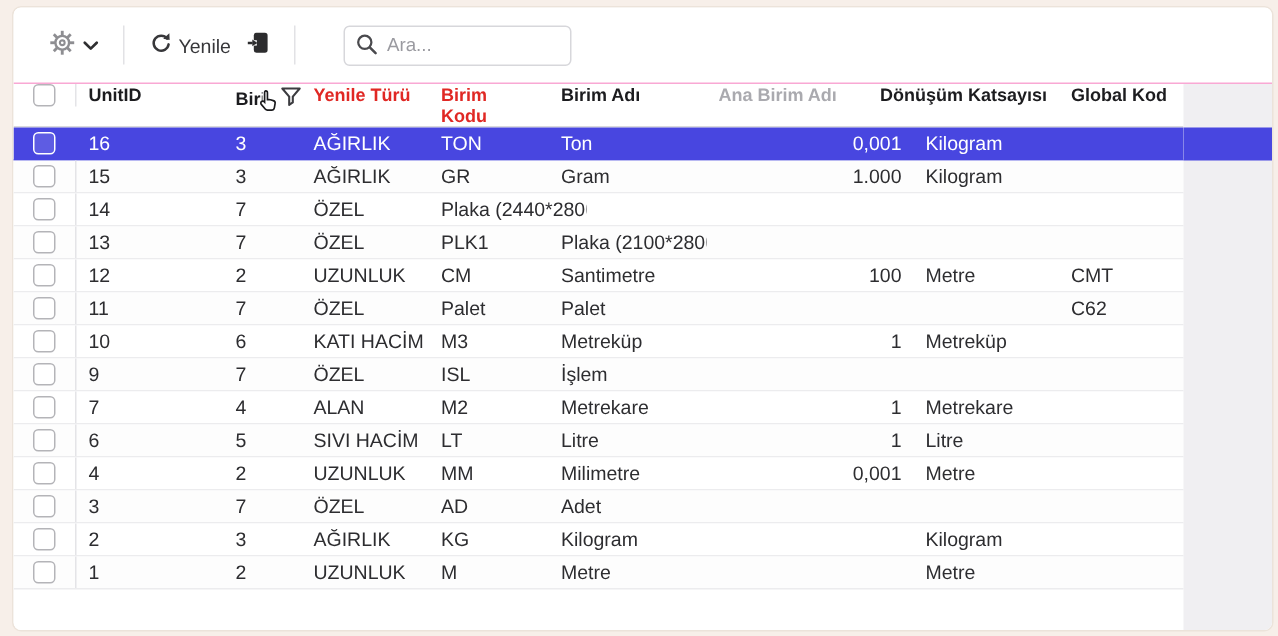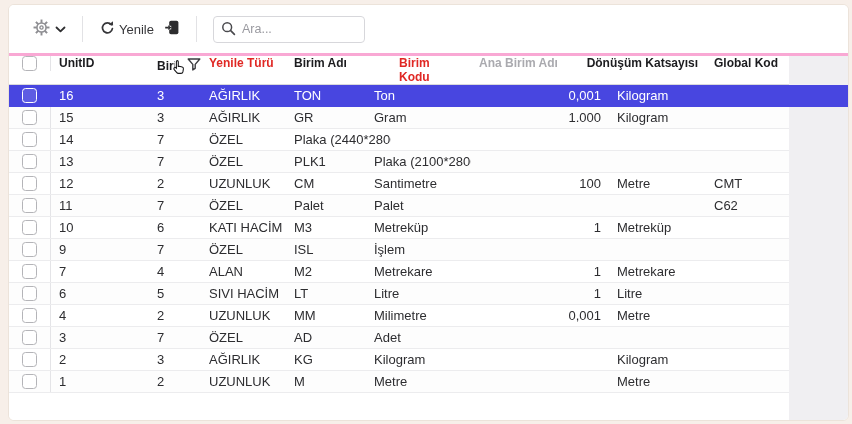--- a/index.html
+++ b/index.html
@@ -17,26 +17,26 @@
     color:var(--ink);
   }
   .widget{
     position:absolute;left:8px;top:4px;width:841px;height:417px;
     background:#fff;border:1px solid #ece3da;border-radius:6px;
     display:flex;flex-direction:column;overflow:hidden;
   }
   
   .toolbar{
     height:51px;flex:none;display:flex;align-items:center;
-    padding-left:22px;border-bottom:3px solid #f9a8d4;background:#fff;
+    padding-left:22px;border-bottom:1px solid #f9a8d4;background:#fff;
   }
   .tb-btn{display:flex;align-items:center;gap:5px;cursor:pointer;background:none;border:none;padding:4px 2px;font-family:inherit}
   .tb-divider{width:1px;height:26px;background:#e2e2e5;margin:0 14px}
   .tb-label{font-size:13px;color:#37373a}
-  .search-wrap{position:relative;margin-left:2px}
+  .search-wrap{position:relative;margin-left:18px}
   .search-wrap svg{position:absolute;left:8px;top:5px}
   .search-input{
     width:152px;height:27px;border:1px solid #d7d7db;border-radius:4px;
     padding:0 8px 0 28px;font-size:12.5px;color:#333;outline:none;
     font-family:inherit;background:#fff;
   }
   .search-input::placeholder{color:#9a9aa0}
   
   .grid{flex:1;display:flex;min-height:0}
   .table-region{width:780px;flex:none;display:flex;flex-direction:column;background:#fff}
@@ -153,25 +153,25 @@
             <span>
               <svg width="14" height="13" viewBox="0 0 14 13">
                 <path d="M1.2 1h11.6L8.2 6.4v3.9l-2.4 1.6V6.4z" fill="#fff" stroke="#3c3c40" stroke-width="1.4" stroke-linejoin="round"></path>
               </svg>
             </span>
           </span>
         </div>
         <div class="th col-turu">
           <span>Yenile Türü</span>
         </div>
+        <div class="th col-kodu">
+          <span>Birim Kodu</span>
+        </div>
         <div class="th col-adi">
           <span>Birim Adı</span>
-        </div>
-        <div class="th col-kodu">
-          <span>Birim Kodu</span>
         </div>
         <div class="th col-ana">
           <span>Ana Birim Adı</span>
         </div>
         <div class="th col-katsayi">
           <span>Dönüşüm Katsayısı</span>
         </div>
         <div class="th col-global">
           <span>Global Kod</span>
         </div>

